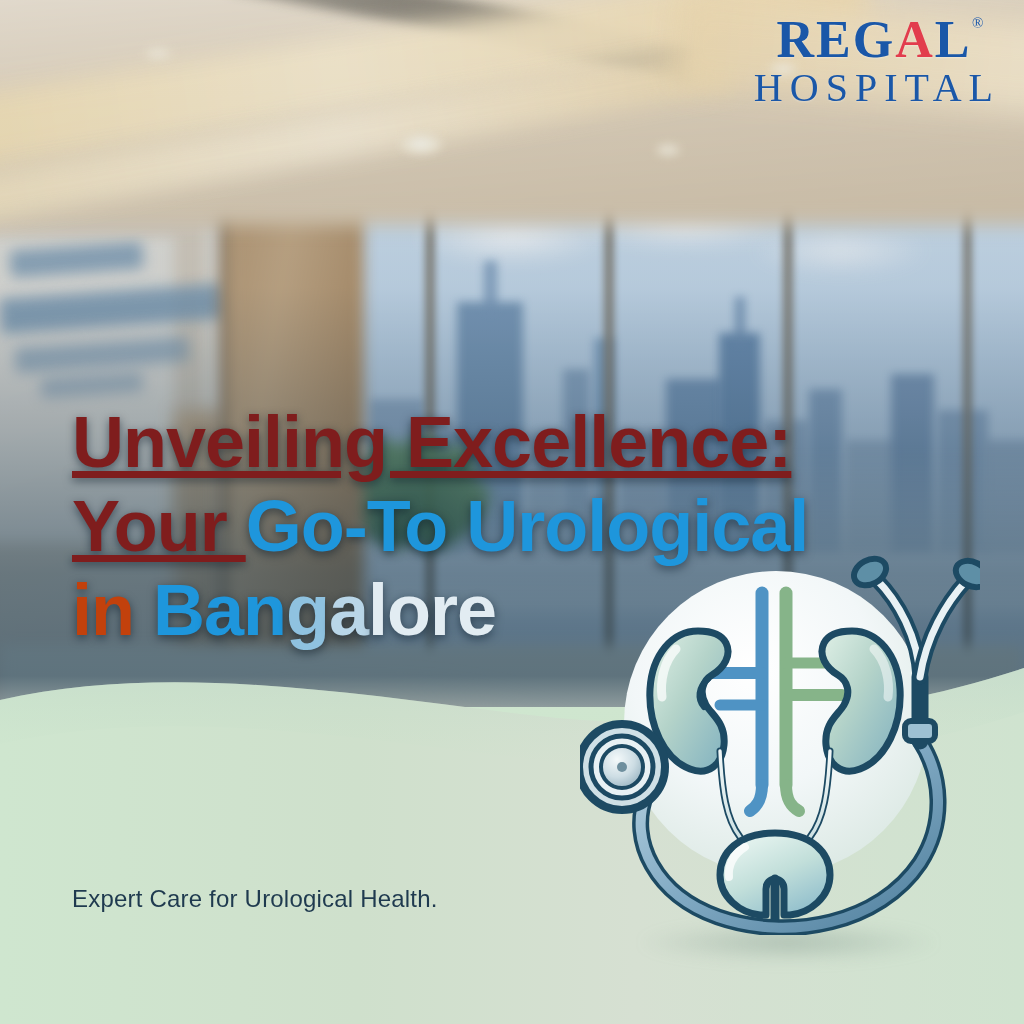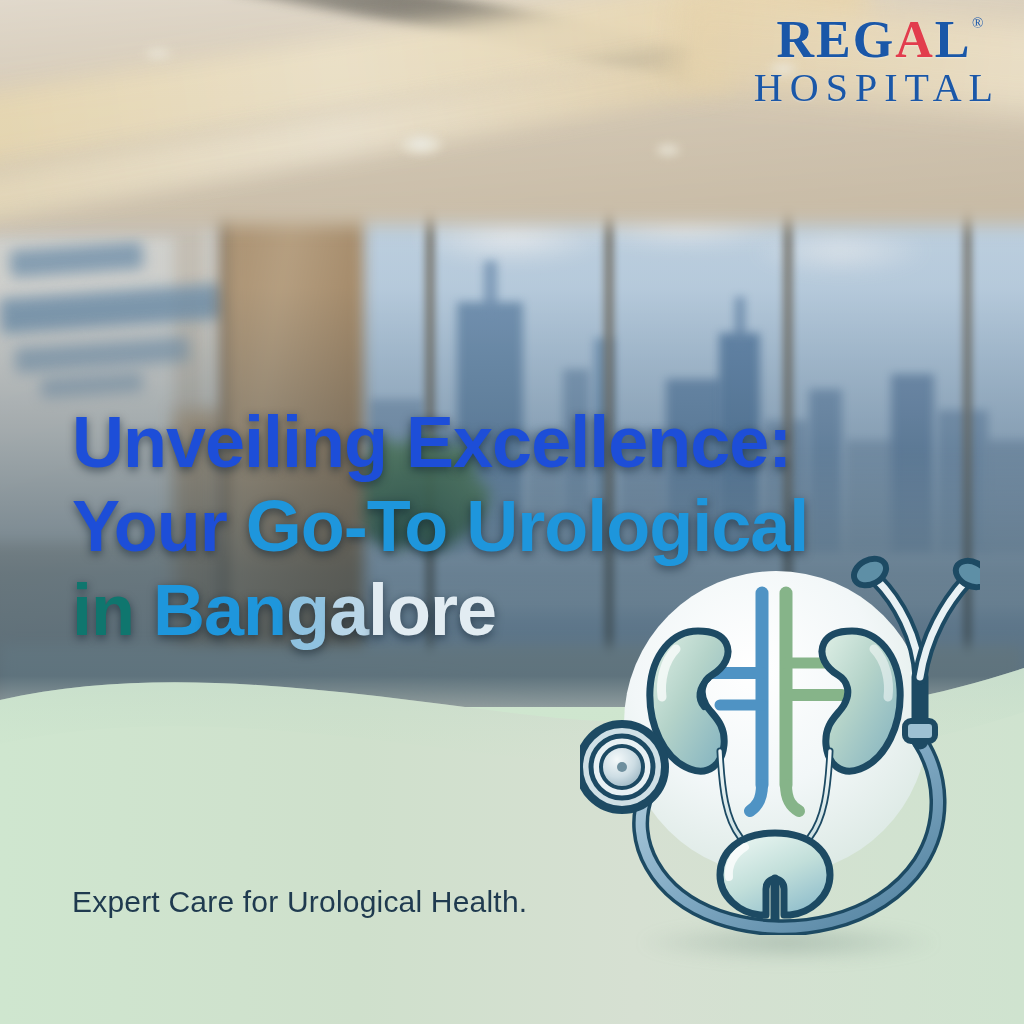--- a/index.html
+++ b/index.html
@@ -236,31 +236,31 @@
   }
 
   
   .headline {
     position:absolute; left:72px; top:400px; width:820px;
     font-weight:700; font-size:72px; line-height:1.17;
     letter-spacing:-1px;
     text-shadow:0 3px 10px rgba(6,22,36,.55);
   }
   .hl-line { display:block; white-space:nowrap; }
-  .w-white { color:#1d4ed8; }
+  .w-white { color:#7f1d1d;text-decoration:underline; }
   .w-blue  { color:#1e96dc; }
-  .w-pale  { color:#0f766e; }
+  .w-pale  { color:#c2410c; }
   .w-fade1 { color:#8fc2e0; }
   .w-fade2 { color:#b9d6e8; }
   .w-fade3 { color:#e2ecf2; }
 
   
   .tagline {
     position:absolute; left:72px; top:885px;
-    font-size:30px; font-weight:400; color:#1f3a4f;
+    font-size:24px; font-weight:400; color:#1f3a4f;
     letter-spacing:.2px;
   }
 
   
   .illus { position:absolute; left:580px; top:545px; width:400px; height:390px; }
   .illus svg { width:100%; height:100%; display:block; }
 </style>
 </head>
 <body>
 

